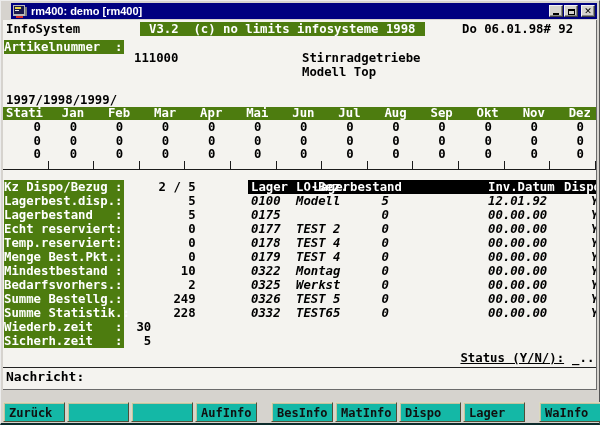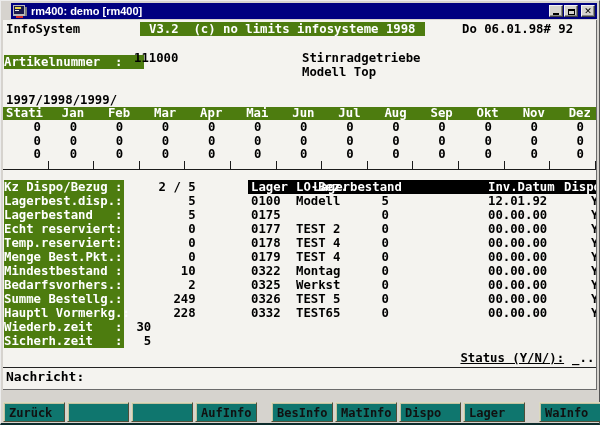--- a/index.html
+++ b/index.html
@@ -23,21 +23,21 @@
   .g-min{width:6px;height:2px;background:#000;margin:0 0 1px 0;}
   .g-max{width:7px;height:6px;border:1px solid #000;border-top-width:2px;margin:0 0 1px 0;box-sizing:border-box;}
   
   .terminal{position:absolute;left:2px;top:19px;width:593px;height:369px;background:#f4f3ef;
             border-right:1px solid #6b6b6b;border-bottom:1px solid #6b6b6b;box-sizing:content-box;}
   .inv{background:#4d7c0f;color:#fff;}
   .abs{position:absolute;white-space:pre;height:14px;line-height:14px;}
   .app-name{left:3px;top:2px;}
   .banner{left:137px;top:2px;padding:0 9px;}
   .datetime{left:459px;top:2px;}
-  .art-label{left:1px;top:35px;width:140px;}
+  .art-label{left:1px;top:20px;width:120px;}
   .art-value{left:131px;top:31px;}
   .desc{left:299px;}
   .d0{top:31px}.d1{top:45px}.d2{top:59px}
   .years{left:3px;top:73px;}
   
   .stats-header{position:absolute;left:0;top:87px;width:100%;height:13px;line-height:13px;display:flex;}
   .stats-zrow{position:absolute;left:0;width:100%;height:13px;line-height:13px;display:flex;}
   .zr0{top:101px}.zr1{top:115px}.zr2{top:128px}
   .scell{flex:1 1 0;text-align:right;padding-right:5px;box-sizing:border-box;overflow:hidden;}
   .scell.c0{flex:0 0 40px;text-align:left;padding:0 0 0 3px;}
@@ -46,35 +46,35 @@
   .ruler{position:absolute;left:0;top:141px;width:100%;height:8px;display:flex;border-bottom:1px solid #1b1b1b;}
   .rcell{flex:1 1 0;border-right:1px solid #1b1b1b;box-sizing:border-box;}
   
   .details{position:absolute;left:1px;top:160px;}
   .drow{height:14px;line-height:14px;white-space:pre;}
   .dlabel{display:inline-block;width:120px;height:14px;vertical-align:top;}
   .dvalue{display:inline-block;margin-left:5px;}
   
   .ltable{position:absolute;left:245px;top:160px;width:348px;overflow:hidden;}
   .lheader{position:relative;height:14px;background:#000;color:#fff;}
-  .lrow{position:relative;height:14px;}
+  .lrow{position:relative;height:14px;font-style:italic;}
   .lc{position:absolute;top:0;height:14px;line-height:14px;white-space:pre;}
   .lc0{left:3px}.lc1{left:48px}.lc2{left:65px;width:76px;text-align:right}.lc3{left:240px}
   .lrow .lc4{left:343px}
   .lheader .lc4{left:316px}
   
   .status-prompt{position:absolute;left:413px;top:317px;white-space:pre;height:14px;line-height:14px;}
   .sp-label{text-decoration:underline;}
   .sp-value{margin-left:8px;}
   
   .nl{position:absolute;left:0;top:347px;width:100%;border-top:1px solid #222;}
   .nachricht{position:absolute;left:3px;top:350px;font-size:13px;}
   
   .fbar{position:absolute;left:2px;top:401px;width:596px;height:21px;display:flex;gap:2px;}
-  .fkey{flex:0 0 62px;height:20px;background:#0f766e;color:#111;cursor:default;
+  .fkey{flex:0 0 62px;height:20px;background:#14b8a6;color:#111;cursor:default;
         border:1px solid;border-color:#dcdabf #4f4e38 #4f4e38 #dcdabf;
         box-shadow:inset 1px 1px 0 #c3c1a2;box-sizing:border-box;
         font:bold 12px "DejaVu Sans Mono",monospace;text-align:left;padding:2px 0 0 5px;overflow:hidden;}
   .fspacer{flex:0 0 10px;}
 </style>
 </head>
 <body>
 
 <div class="window">
 
@@ -195,21 +195,21 @@
     <div class="details">
         <div class="drow"><span class="dlabel inv">Kz Dispo/Bezug :</span><span class="dvalue">    2 / 5</span></div>
         <div class="drow"><span class="dlabel inv">Lagerbest.disp.:</span><span class="dvalue">        5</span></div>
         <div class="drow"><span class="dlabel inv">Lagerbestand   :</span><span class="dvalue">        5</span></div>
         <div class="drow"><span class="dlabel inv">Echt reserviert:</span><span class="dvalue">        0</span></div>
         <div class="drow"><span class="dlabel inv">Temp.reserviert:</span><span class="dvalue">        0</span></div>
         <div class="drow"><span class="dlabel inv">Menge Best.Pkt.:</span><span class="dvalue">        0</span></div>
         <div class="drow"><span class="dlabel inv">Mindestbestand :</span><span class="dvalue">       10</span></div>
         <div class="drow"><span class="dlabel inv">Bedarfsvorhers.:</span><span class="dvalue">        2</span></div>
         <div class="drow"><span class="dlabel inv">Summe Bestellg.:</span><span class="dvalue">      249</span></div>
-        <div class="drow"><span class="dlabel inv">Hauptl Vormerkg.:</span><span class="dvalue">      228</span></div>
+        <div class="drow"><span class="dlabel inv">Summe Statistik.:</span><span class="dvalue">      228</span></div>
         <div class="drow"><span class="dlabel inv">Wiederb.zeit   :</span><span class="dvalue"> 30</span></div>
         <div class="drow"><span class="dlabel inv">Sicherh.zeit   :</span><span class="dvalue">  5</span></div>
       </div>
 
     <div class="ltable">
       <div class="lheader">
           <span class="lc lc0">Lager</span>
           <span class="lc lc1">LO-Bez.</span>
           <span class="lc lc2">Lagerbestand</span>
           <span class="lc lc3">Inv.Datum</span>

